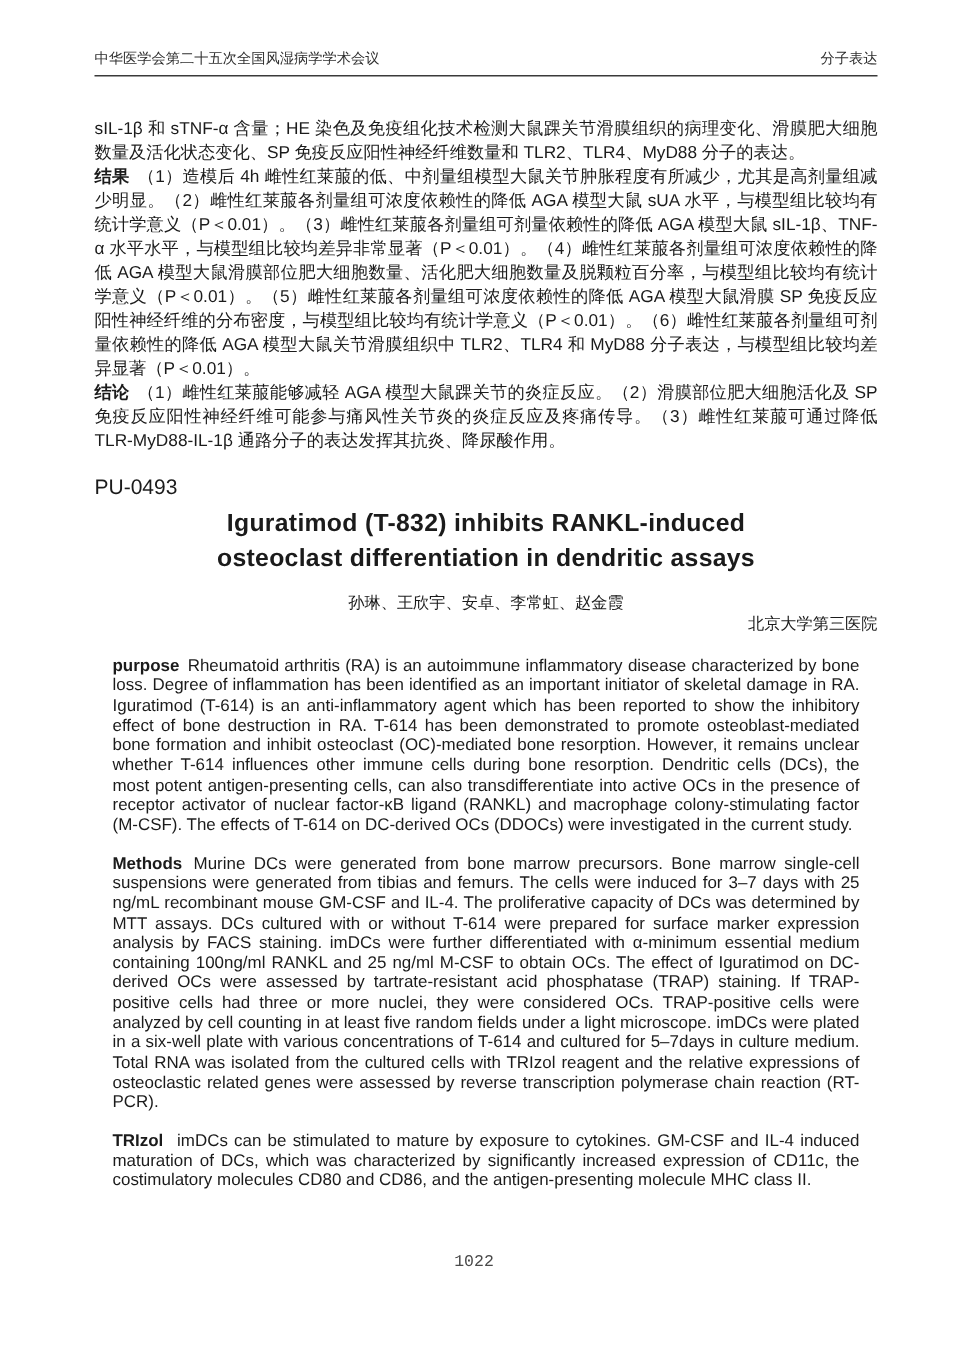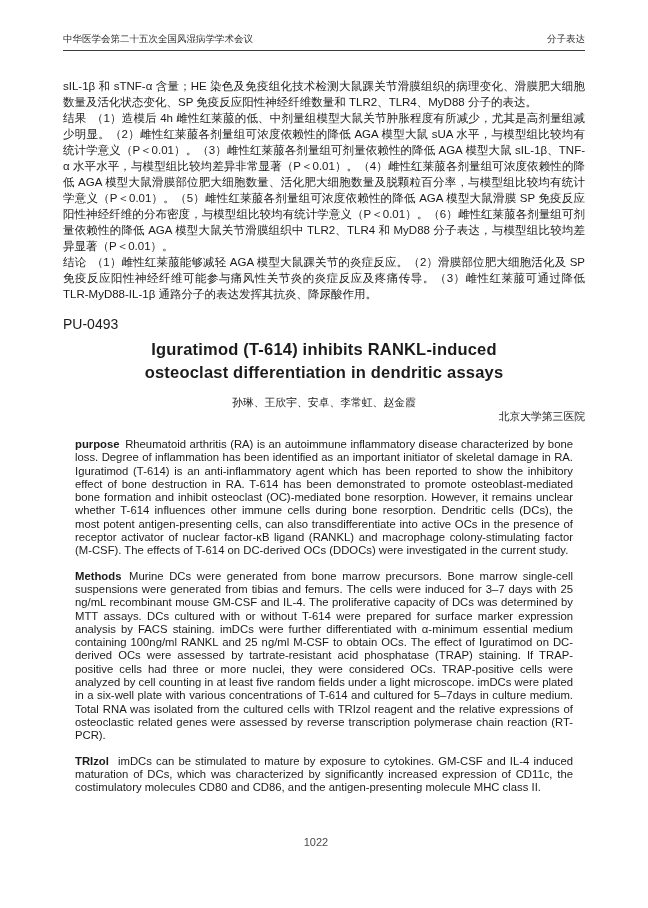--- a/index.html
+++ b/index.html
@@ -18,21 +18,21 @@
     font-size:9.5px;color:#2e2e2e;
     border-bottom:1px solid #3a3a3a;
     padding-bottom:4px;
   }
   .cn-block{
     margin-top:27px;
     font-size:11.5px;line-height:16px;
     text-align:justify;
   }
   .cn-block p{margin:0;}
-  .cn-block b{font-weight:normal;}
+  .cn-block b{font-weight:bold;}
   .paper-id{
     margin-top:13px;
     font-size:14px;line-height:18px;
     color:#1b1b1b;
   }
   .paper-title{
     margin-top:5px;
     text-align:center;
     font-weight:bold;
     font-size:16.5px;line-height:23px;
@@ -54,21 +54,21 @@
   }
   .en-block p{margin:12px;}
   .en-block b{font-weight:bold;}
   .lbl{margin-right:2px;}
   .lbl-wide{margin-right:5px;}
   .page-footer{
     position:absolute;
     left:0;right:16px;
     top:836px;
     text-align:center;
-    font-family:Liberation Sans, sans-serif;
+    font-family:Liberation Mono, monospace;
     font-size:11px;color:#4a4a4a;
   }
 </style>
 </head>
 <body>
 
 <div class="content">
 
   <div class="running-header">
     <span>中华医学会第二十五次全国风湿病学学术会议</span>
@@ -77,21 +77,21 @@
 
   <div class="cn-block">
     <p><span>sIL-1β 和 sTNF-α 含量；HE 染色及免疫组化技术检测大鼠踝关节滑膜组织的病理变化、滑膜肥大细胞数量及活化状态变化、SP 免疫反应阳性神经纤维数量和 TLR2、TLR4、MyD88 分子的表达。</span></p>
     <p><b class="lbl">结果</b> <span>（1）造模后 4h 雌性红莱菔的低、中剂量组模型大鼠关节肿胀程度有所减少，尤其是高剂量组减少明显。（2）雌性红莱菔各剂量组可浓度依赖性的降低 AGA 模型大鼠 sUA 水平，与模型组比较均有统计学意义（P＜0.01）。（3）雌性红莱菔各剂量组可剂量依赖性的降低 AGA 模型大鼠 sIL-1β、TNF-α 水平水平，与模型组比较均差异非常显著（P＜0.01）。（4）雌性红莱菔各剂量组可浓度依赖性的降低 AGA 模型大鼠滑膜部位肥大细胞数量、活化肥大细胞数量及脱颗粒百分率，与模型组比较均有统计学意义（P＜0.01）。（5）雌性红莱菔各剂量组可浓度依赖性的降低 AGA 模型大鼠滑膜 SP 免疫反应阳性神经纤维的分布密度，与模型组比较均有统计学意义（P＜0.01）。（6）雌性红莱菔各剂量组可剂量依赖性的降低 AGA 模型大鼠关节滑膜组织中 TLR2、TLR4 和 MyD88 分子表达，与模型组比较均差异显著（P＜0.01）。</span></p>
     <p><b class="lbl">结论</b> <span>（1）雌性红莱菔能够减轻 AGA 模型大鼠踝关节的炎症反应。（2）滑膜部位肥大细胞活化及 SP 免疫反应阳性神经纤维可能参与痛风性关节炎的炎症反应及疼痛传导。（3）雌性红莱菔可通过降低 TLR-MyD88-IL-1β 通路分子的表达发挥其抗炎、降尿酸作用。</span></p>
   </div>
 
   <div class="paper-id">PU-0493</div>
 
   <div class="paper-title">
-    <div>Iguratimod (T-614) inhibits RANKL-induced</div>
+    <div>Iguratimod (T-832) inhibits RANKL-induced</div>
     <div>osteoclast differentiation in dendritic assays</div>
   </div>
 
   <div class="paper-authors">孙琳、王欣宇、安卓、李常虹、赵金霞</div>
   <div class="paper-affiliation">北京大学第三医院</div>
 
   <div class="en-block">
     <p><b class="lbl">purpose</b> <span>Rheumatoid arthritis (RA) is an autoimmune inflammatory disease characterized by bone loss. Degree of inflammation has been identified as an important initiator of skeletal damage in RA. Iguratimod (T-614) is an anti-inflammatory agent which has been reported to show the inhibitory effect of bone destruction in RA. T-614 has been demonstrated to promote osteoblast-mediated bone formation and inhibit osteoclast (OC)-mediated bone resorption. However, it remains unclear whether T-614 influences other immune cells during bone resorption. Dendritic cells (DCs), the most potent antigen-presenting cells, can also transdifferentiate into active OCs in the presence of receptor activator of nuclear factor-κB ligand (RANKL) and macrophage colony-stimulating factor (M-CSF). The effects of T-614 on DC-derived OCs (DDOCs) were investigated in the current study.</span></p>
     <p><b class="lbl">Methods</b> <span>Murine DCs were generated from bone marrow precursors. Bone marrow single-cell suspensions were generated from tibias and femurs. The cells were induced for 3–7 days with 25 ng/mL recombinant mouse GM-CSF and IL-4. The proliferative capacity of DCs was determined by MTT assays. DCs cultured with or without T-614 were prepared for surface marker expression analysis by FACS staining. imDCs were further differentiated with α-minimum essential medium containing 100ng/ml RANKL and 25 ng/ml M-CSF to obtain OCs. The effect of Iguratimod on DC-derived OCs were assessed by tartrate-resistant acid phosphatase (TRAP) staining. If TRAP-positive cells had three or more nuclei, they were considered OCs. TRAP-positive cells were analyzed by cell counting in at least five random fields under a light microscope. imDCs were plated in a six-well plate with various concentrations of T-614 and cultured for 5–7days in culture medium. Total RNA was isolated from the cultured cells with TRIzol reagent and the relative expressions of osteoclastic related genes were assessed by reverse transcription polymerase chain reaction (RT-PCR).</span></p>
     <p><b class="lbl lbl-wide">TRIzol</b> <span>imDCs can be stimulated to mature by exposure to cytokines. GM-CSF and IL-4 induced maturation of DCs, which was characterized by significantly increased expression of CD11c, the costimulatory molecules CD80 and CD86, and the antigen-presenting molecule MHC class II.</span></p>

